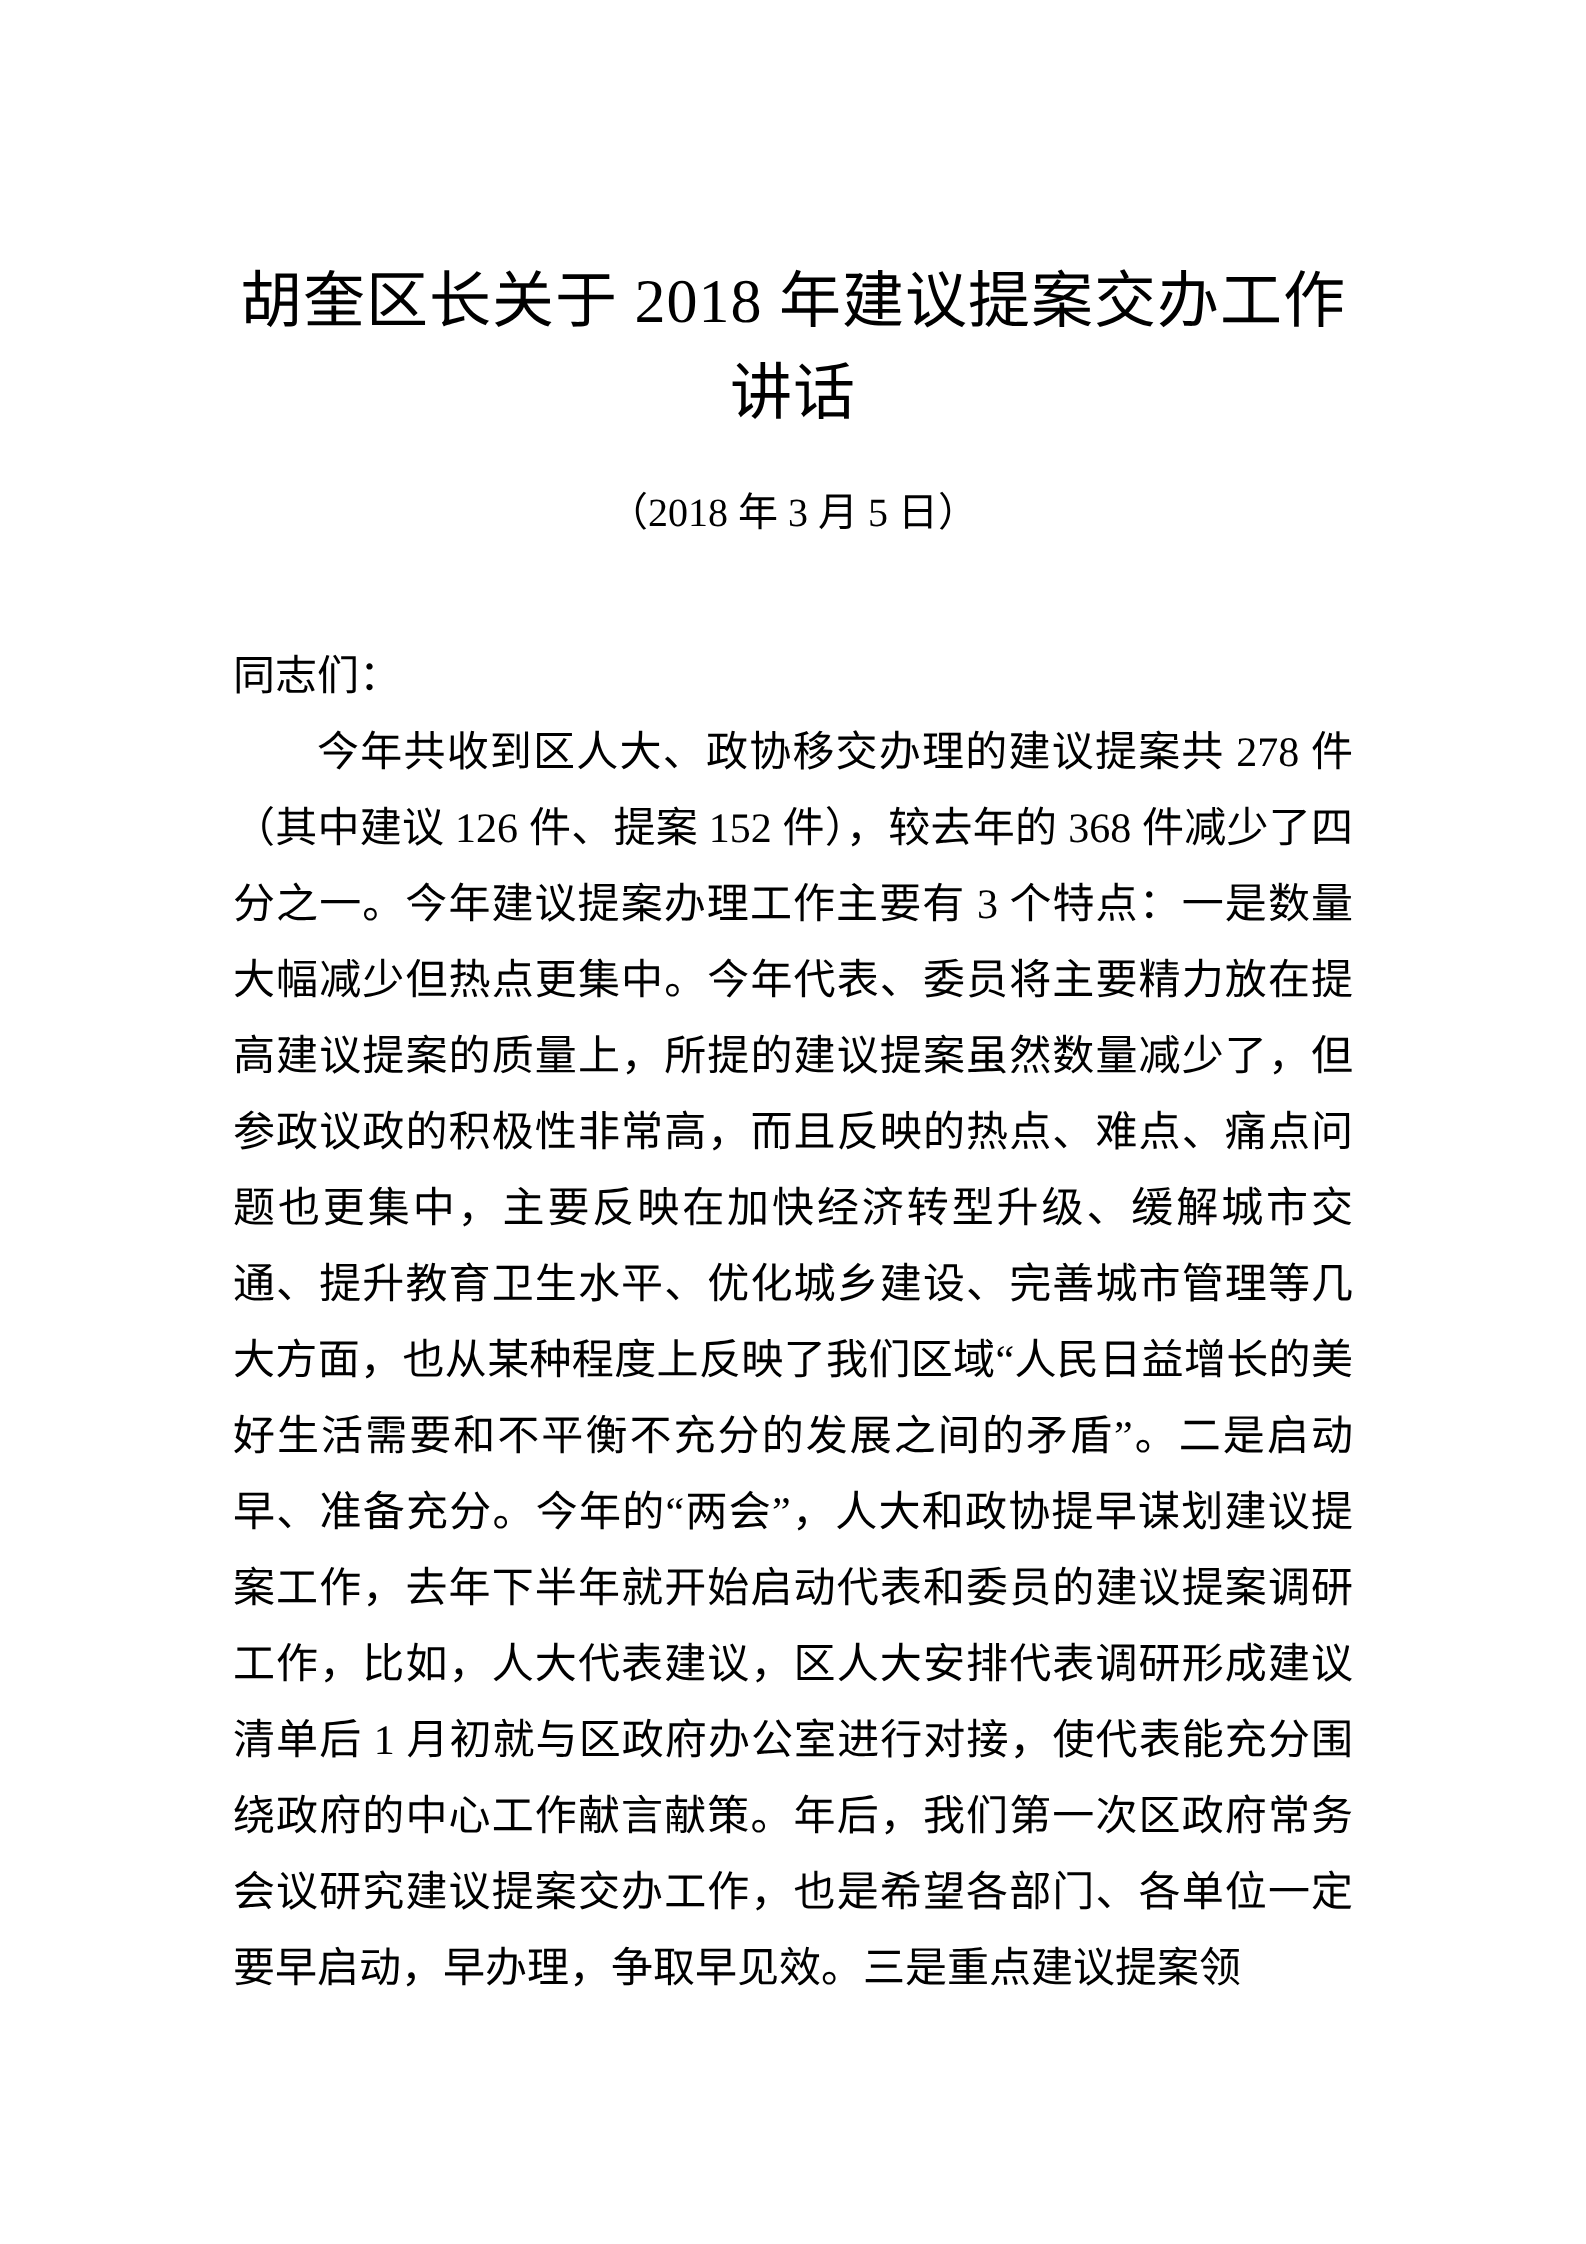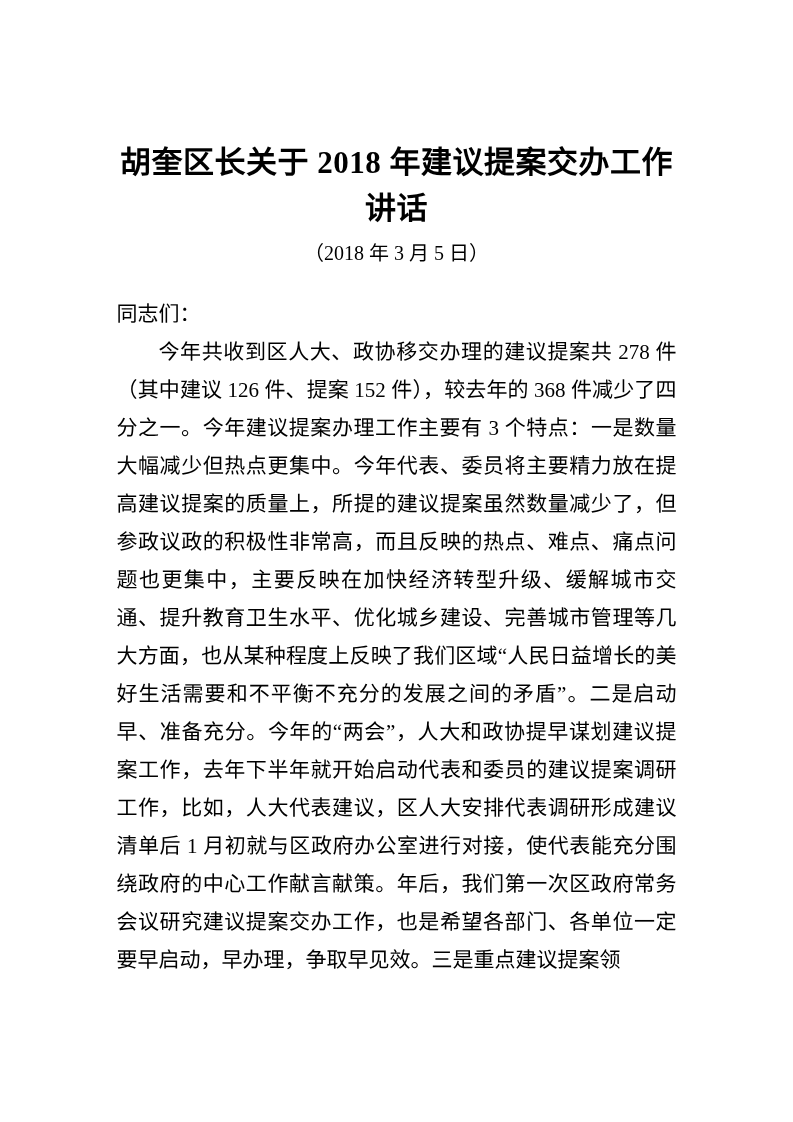--- a/index.html
+++ b/index.html
@@ -19,40 +19,39 @@
   }
   .content {
     width: 560px;
     margin: 0 auto;
     padding-top: 128px;
   }
   .doc-title {
     font-size: 31px;
     line-height: 46px;
     text-align: center;
-    font-weight: 700;
+    font-weight: 400;
     letter-spacing: 0.5px;
-    margin-top: 12px;
   }
   .doc-author {
     margin-top: 13px;
     font-size: 20px;
     line-height: 28px;
     text-align: center;
     font-weight: 400;
   }
   .doc-date {
-    margin-top: 7px;
+    margin-top: 23px;
     font-size: 20px;
     line-height: 28px;
     text-align: center;
     font-weight: 400;
   }
   .doc-body {
-    margin-top: 28px;
+    margin-top: 48px;
     font-size: 21px;
     line-height: 38px;
     text-align: justify;
     text-justify: inter-ideograph;
   }
   .salutation {
     text-indent: 0;
   }
   .paragraph {
     text-indent: 2em;

